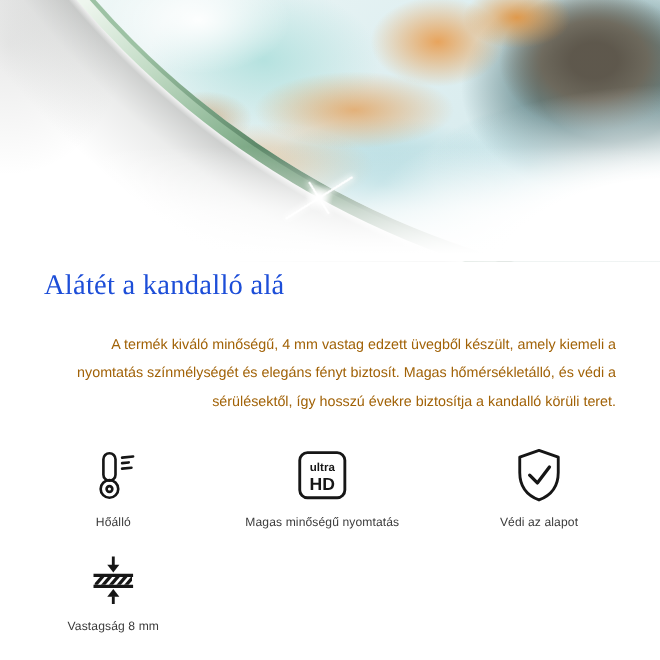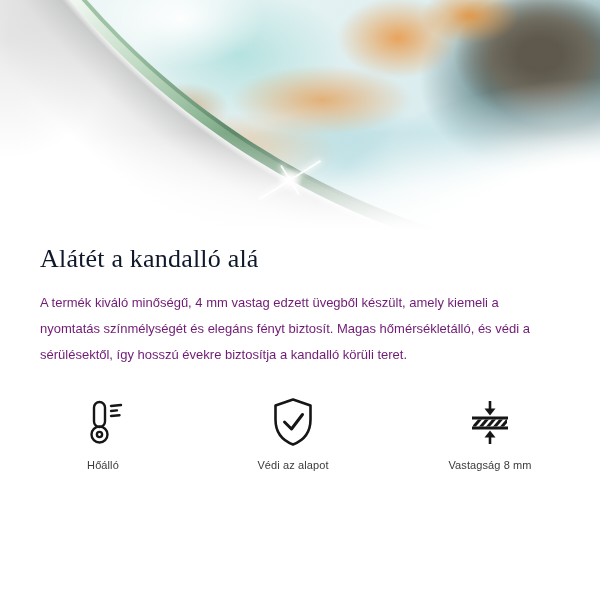--- a/index.html
+++ b/index.html
@@ -56,25 +56,25 @@
   .sparkle::before{width:72px;height:2px;transform:translate(-50%,-50%) rotate(-32deg);}
   .sparkle::after{width:34px;height:2px;transform:translate(-50%,-50%) rotate(58deg);}
   .sparkle .core{
     position:absolute;left:50%;top:50%;width:26px;height:26px;transform:translate(-50%,-50%);
     background:radial-gradient(circle,rgba(255,255,255,1) 12%,rgba(255,255,255,0.55) 40%,rgba(255,255,255,0) 70%);
   }
   
   .content{padding:0 40px;}
   .page-title{
     font-family:"Liberation Serif","DejaVu Serif",serif;
-    font-weight:500;color:#0f172a;font-size:26px;line-height:1.3;
-    margin:4px 0 14px 0;letter-spacing:0.2px;
+    font-weight:500;color:#1d4ed8;font-size:26px;line-height:1.3;
+    margin:4px 0 24px 0;letter-spacing:0.2px;
   }
   .page-title span{display:block;}
-  .desc{font-size:13px;line-height:26px;color:#701a75;max-width:524px;margin:0;}
+  .desc{font-size:13px;line-height:26px;color:#a16207;max-width:524px;margin:0;text-align:right;}
   
   .features{
     display:grid;grid-template-columns:150px 230px 164px;
     justify-content:space-between;row-gap:20px;
     margin:28px 28px 0 28px;
   }
   .feature{display:flex;flex-direction:column;align-items:center;}
   .feature .iconbox{height:52px;display:flex;align-items:center;justify-content:center;margin-bottom:11px;}
   .feature .flabel{font-size:11px;color:#3b3b3b;letter-spacing:0.1px;}
   svg text{font-family:"Liberation Sans",sans-serif;}
@@ -109,20 +109,30 @@
         <circle cx="18.5" cy="36.5" r="8"></circle>
         <circle cx="18.5" cy="36.5" r="2.6"></circle>
         <line x1="30" y1="8" x2="40" y2="7"></line>
         <line x1="30" y1="13" x2="36" y2="12.4"></line>
         <line x1="30" y1="18" x2="38.5" y2="17.2"></line>
       </svg>
     </div>
     <div class="flabel">Hőálló</div>
   </div>
 
+  <div class="feature">
+    <div class="iconbox">
+      <svg width="48" height="48" viewBox="0 0 48 48">
+        <rect x="3.5" y="3.5" width="41" height="41" rx="7" fill="none" stroke="#161616" stroke-width="2.6"></rect>
+        <text x="24" y="20.5" text-anchor="middle" font-size="10.5" font-weight="600" fill="#161616">ultra</text>
+        <text x="24" y="37" text-anchor="middle" font-size="16" font-weight="800" fill="#161616">HD</text>
+      </svg>
+    </div>
+    <div class="flabel">Magas minőségű nyomtatás</div>
+  </div>
 
   <div class="feature">
     <div class="iconbox">
       <svg width="46" height="50" viewBox="0 0 46 50" fill="none" stroke="#161616" stroke-width="2.6" stroke-linecap="round" stroke-linejoin="round">
         <path d="M23 2.5 L40.5 8.5 V22.5 C40.5 35.5 33.5 43.5 23 47.5 C12.5 43.5 5.5 35.5 5.5 22.5 V8.5 Z"></path>
         <polyline points="14.5,25 21.5,32 32.5,17.5" stroke-width="3"></polyline>
       </svg>
     </div>
     <div class="flabel">Védi az alapot</div>
   </div>

